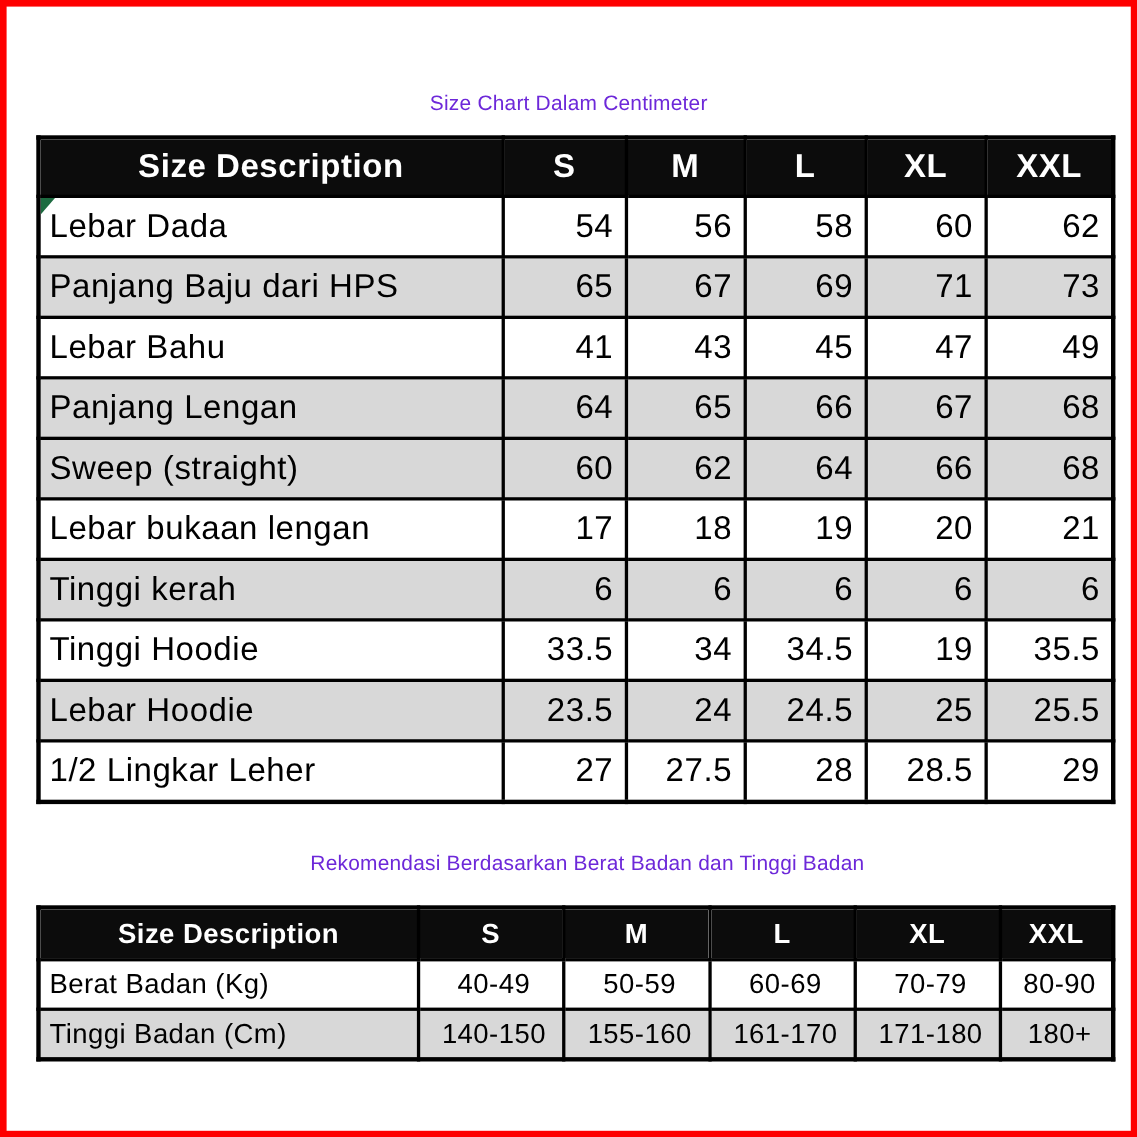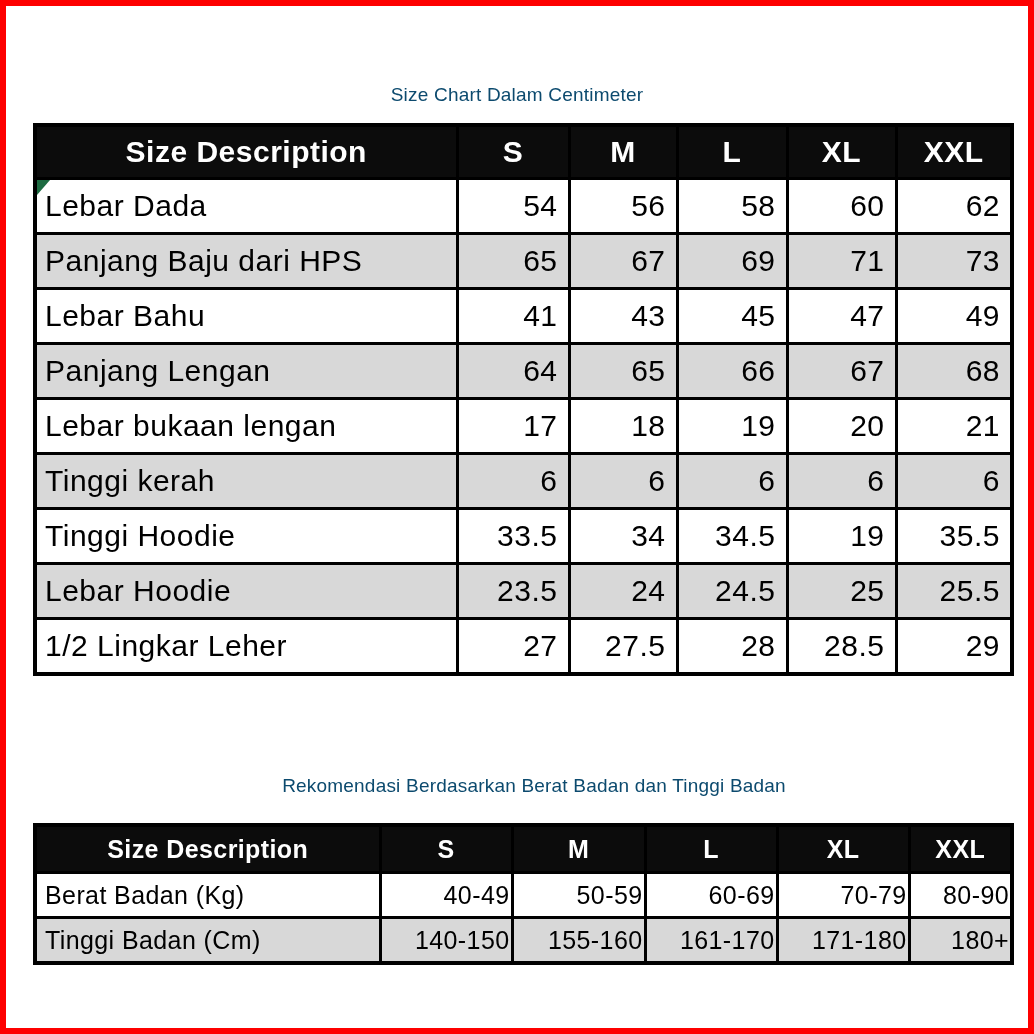--- a/index.html
+++ b/index.html
@@ -13,21 +13,21 @@
     font-family: "Liberation Sans", sans-serif;
     color: #000000;
     overflow: hidden;
   }
   .chart-title {
     position: absolute;
     left: 0;
     width: 1022px;
     text-align: center;
     font-size: 19px;
-    color: #0c4a6e;
+    color: #6d28d9;
     letter-spacing: 0.2px;
   }
   .title-1 { top: 78px; }
   .title-2 { top: 769px; margin-left: 17px; }
 
   table.sizing {
     position: absolute;
     left: 27px;
     border-collapse: collapse;
     table-layout: fixed;
@@ -69,21 +69,21 @@
     height: 42px;
     text-align: center;
     letter-spacing: 0.4px;
   }
   #reco-table td {
     font-size: 25px;
     height: 40px;
     letter-spacing: 0.4px;
   }
   #reco-table td.lbl { text-align: left; padding-left: 8px; }
-  #reco-table td.val { text-align: right; padding-left: 7px; }
+  #reco-table td.val { text-align: center; padding-left: 7px; }
   #reco-table tbody tr.alt td { background: #d8d8d8; }
 
   
   td.marker-host { position: relative; }
   .corner-marker {
     position: absolute;
     top: 0;
     left: 0;
     width: 0;
     height: 0;
@@ -143,20 +143,28 @@
         <td class="val">49</td>
       </tr>
       <tr class="alt">
         <td class="lbl">Panjang Lengan</td>
         <td class="val">64</td>
         <td class="val">65</td>
         <td class="val">66</td>
         <td class="val">67</td>
         <td class="val">68</td>
       </tr>
+      <tr class="alt">
+        <td class="lbl">Sweep (straight)</td>
+        <td class="val">60</td>
+        <td class="val">62</td>
+        <td class="val">64</td>
+        <td class="val">66</td>
+        <td class="val">68</td>
+      </tr>
       <tr>
         <td class="lbl">Lebar bukaan lengan</td>
         <td class="val">17</td>
         <td class="val">18</td>
         <td class="val">19</td>
         <td class="val">20</td>
         <td class="val">21</td>
       </tr>
       <tr class="alt">
         <td class="lbl">Tinggi kerah</td>

